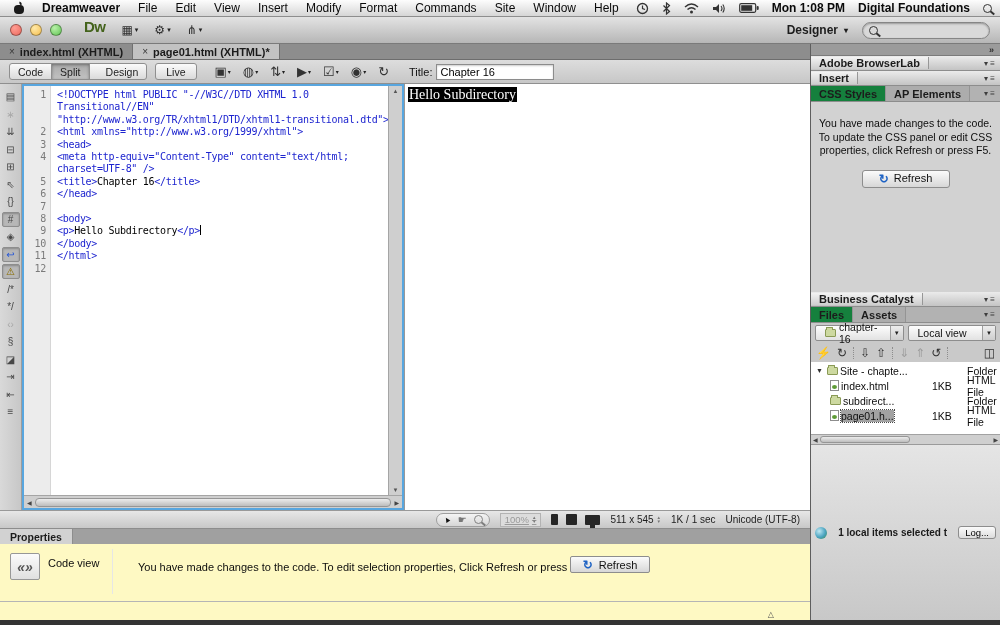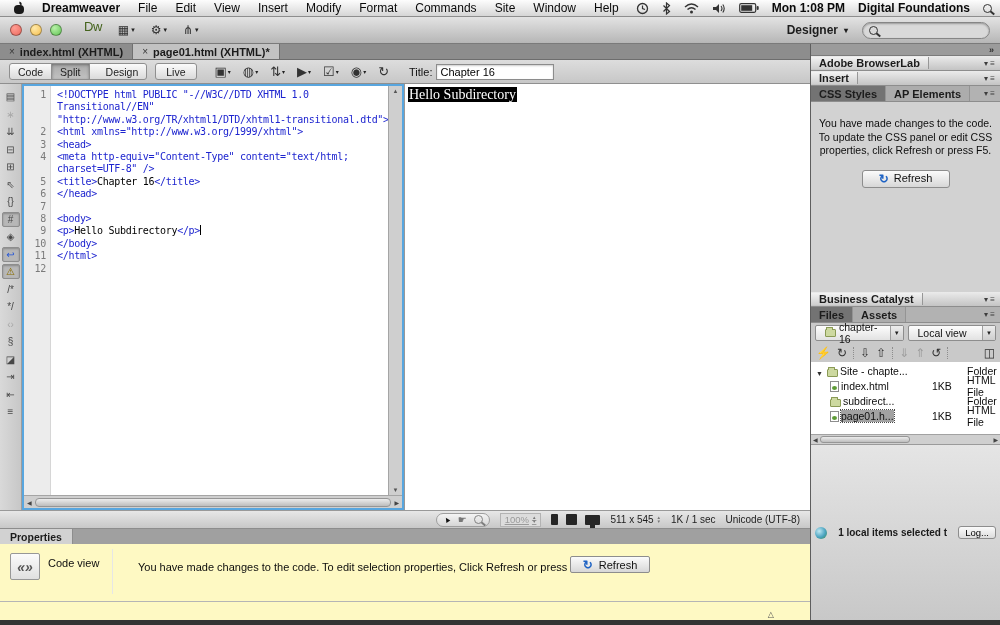--- a/index.html
+++ b/index.html
@@ -30,21 +30,21 @@
     background:#333; transform:rotate(40deg); }
 
   
   .appbar { position:absolute; top:17px; left:0; width:1000px; height:27px;
     background:linear-gradient(#e3e3e3,#b6b6b6); border-bottom:1px solid #7a7a7a;
     display:flex; align-items:center; padding:0 10px; }
   .light { width:12px; height:12px; border-radius:50%; margin-right:8px; border:1px solid rgba(0,0,0,.35); }
   .light.red { background:radial-gradient(circle at 35% 30%, #ff9d93, #ec6a5e); }
   .light.yellow { background:radial-gradient(circle at 35% 30%, #ffe9a8, #f5bf4f); }
   .light.green { background:radial-gradient(circle at 35% 30%, #b8f0a8, #61c554); }
-  .dw-logo { font-weight:normal; font-size:13px; color:#44631c; margin:0 16px 8px 14px;
+  .dw-logo { font-weight:bold; font-size:15px; color:#44631c; margin:0 16px 8px 14px;
     letter-spacing:-.5px; }
   .appbar-icon { display:flex; align-items:center; font-size:12px; color:#2e2e2e;
     margin-right:16px; gap:2px; }
   .appbar-icon .dd { font-size:7px; color:#222; }
   .workspace { margin-left:auto; display:flex; align-items:center; gap:6px;
     font-size:12px; font-weight:bold; color:#1d1d1d; margin-right:14px; }
   .workspace .dd { font-size:8px; }
   .search-box { width:128px; height:17px; border:1px solid #858585; border-radius:9px;
     background:#d9d9d9; box-shadow:inset 0 1px 2px rgba(0,0,0,.3);
     display:flex; align-items:center; padding:0 6px; gap:4px; }
@@ -142,21 +142,21 @@
   .phead { height:15px; background:linear-gradient(#ebebeb,#c4c4c4); border-bottom:1px solid #8d8d8d;
     display:flex; align-items:center; font-size:11px; font-weight:bold; color:#1c1c1c; flex-shrink:0; }
   .ptab { display:flex; align-items:center; padding:0 8px; border-right:1px solid #979797;
     background:linear-gradient(#f3f3f3,#cecece); }
   .pmenu { margin-left:auto; display:flex; align-items:center; gap:1px; padding:0 5px;
     font-size:8px; font-weight:normal; color:#3d3d3d; }
   .ptabs { height:16px; background:#b2b2b2; border-bottom:1px solid #8d8d8d;
     display:flex; align-items:stretch; font-size:11px; font-weight:bold; color:#1c1c1c; flex-shrink:0; }
   .ptab2 { display:flex; align-items:center; padding:0 8px; border-right:1px solid #949494;
     background:#acacac; }
-  .ptab2.active { background:#737373; }
+  .ptab2.active { background:#15803d; }
   .cssbody { flex:1; background:#d2d2d2; text-align:center; padding-top:15px;
     font-size:10.5px; color:#0d0d0d; line-height:13.5px; }
   .refresh-btn { margin:12px auto 0; width:88px; height:18px; border:1px solid #8d8d8d;
     border-radius:3px; background:linear-gradient(#fbfbfb,#d7d7d7);
     display:flex; align-items:center; justify-content:center; gap:5px; font-size:11px; color:#111; }
   .refresh-glyph { color:#1f63c4; font-weight:bold; font-size:12px; line-height:10px; }
 
   .fcontrols { height:20px; display:flex; align-items:center; gap:4px; padding:0 4px;
     background:#c9c9c9; flex-shrink:0; }
   .fselect { flex:1; height:16px; border:1px solid #8d8d8d; border-radius:2px;
@@ -184,21 +184,21 @@
     border-bottom:1px solid #999; font-size:10px; color:#1d1d1d; flex-shrink:0; }
   .fh-name { width:116px; padding-left:4px; display:flex; align-items:center; }
   .fh-sort { margin-left:auto; margin-right:2px; font-size:6px; color:#6e6e6e; }
   .fh-size { width:35px; padding-left:4px; border-left:1px solid #a2a2a2; align-self:stretch;
     display:flex; align-items:center; }
   .fh-type { flex:1; padding-left:4px; border-left:1px solid #a2a2a2; align-self:stretch;
     display:flex; align-items:center; }
   .ftree { height:72px; background:#fff; font-size:10.5px; color:#0d0d0d; flex-shrink:0;
     padding-top:1px; }
   .frow { display:flex; align-items:center; height:15px; }
-  .fname { width:116px; display:flex; align-items:flex-end; gap:2px; padding-left:3px; }
+  .fname { width:116px; display:flex; align-items:center; gap:2px; padding-left:3px; }
   .findent { width:11px; text-align:center; font-size:7px; color:#2e2e2e; flex-shrink:0; }
   .findent2 { width:14px; flex-shrink:0; }
   .flabel { white-space:nowrap; }
   .flabel.selected { background:#a2a2a2; outline:1px dotted #4a4a4a; }
   .fsize { width:35px; padding-left:5px; }
   .ftype { flex:1; padding-left:5px; }
   .fhscroll { height:10px; background:#cfcfcf; border-top:1px solid #a2a2a2;
     display:flex; align-items:center; font-size:6px; color:#444; padding:0 2px; flex-shrink:0; }
   .fhthumb { width:90px; height:7px; border:1px solid #969696; border-radius:3px;
     background:linear-gradient(#ececec,#bdbdbd); margin:0 2px; }

